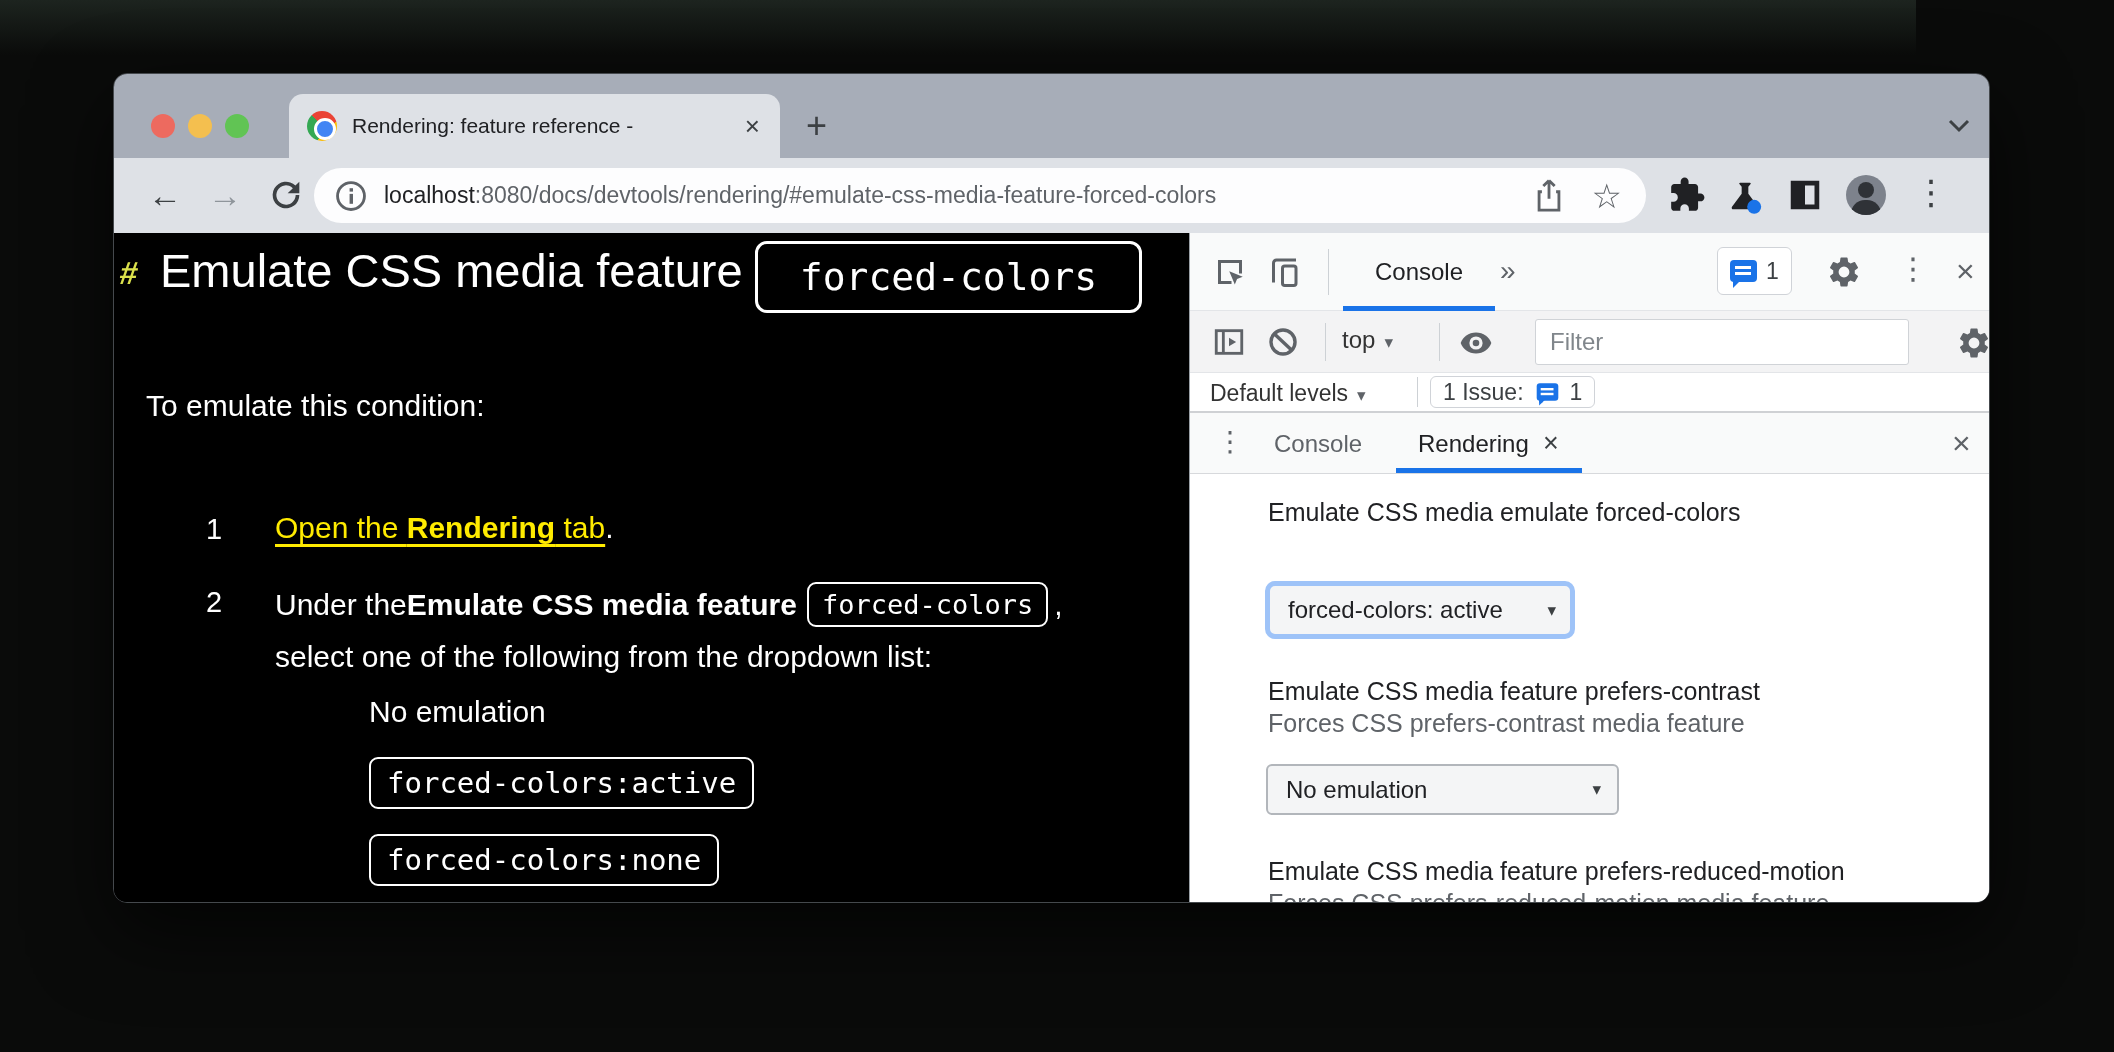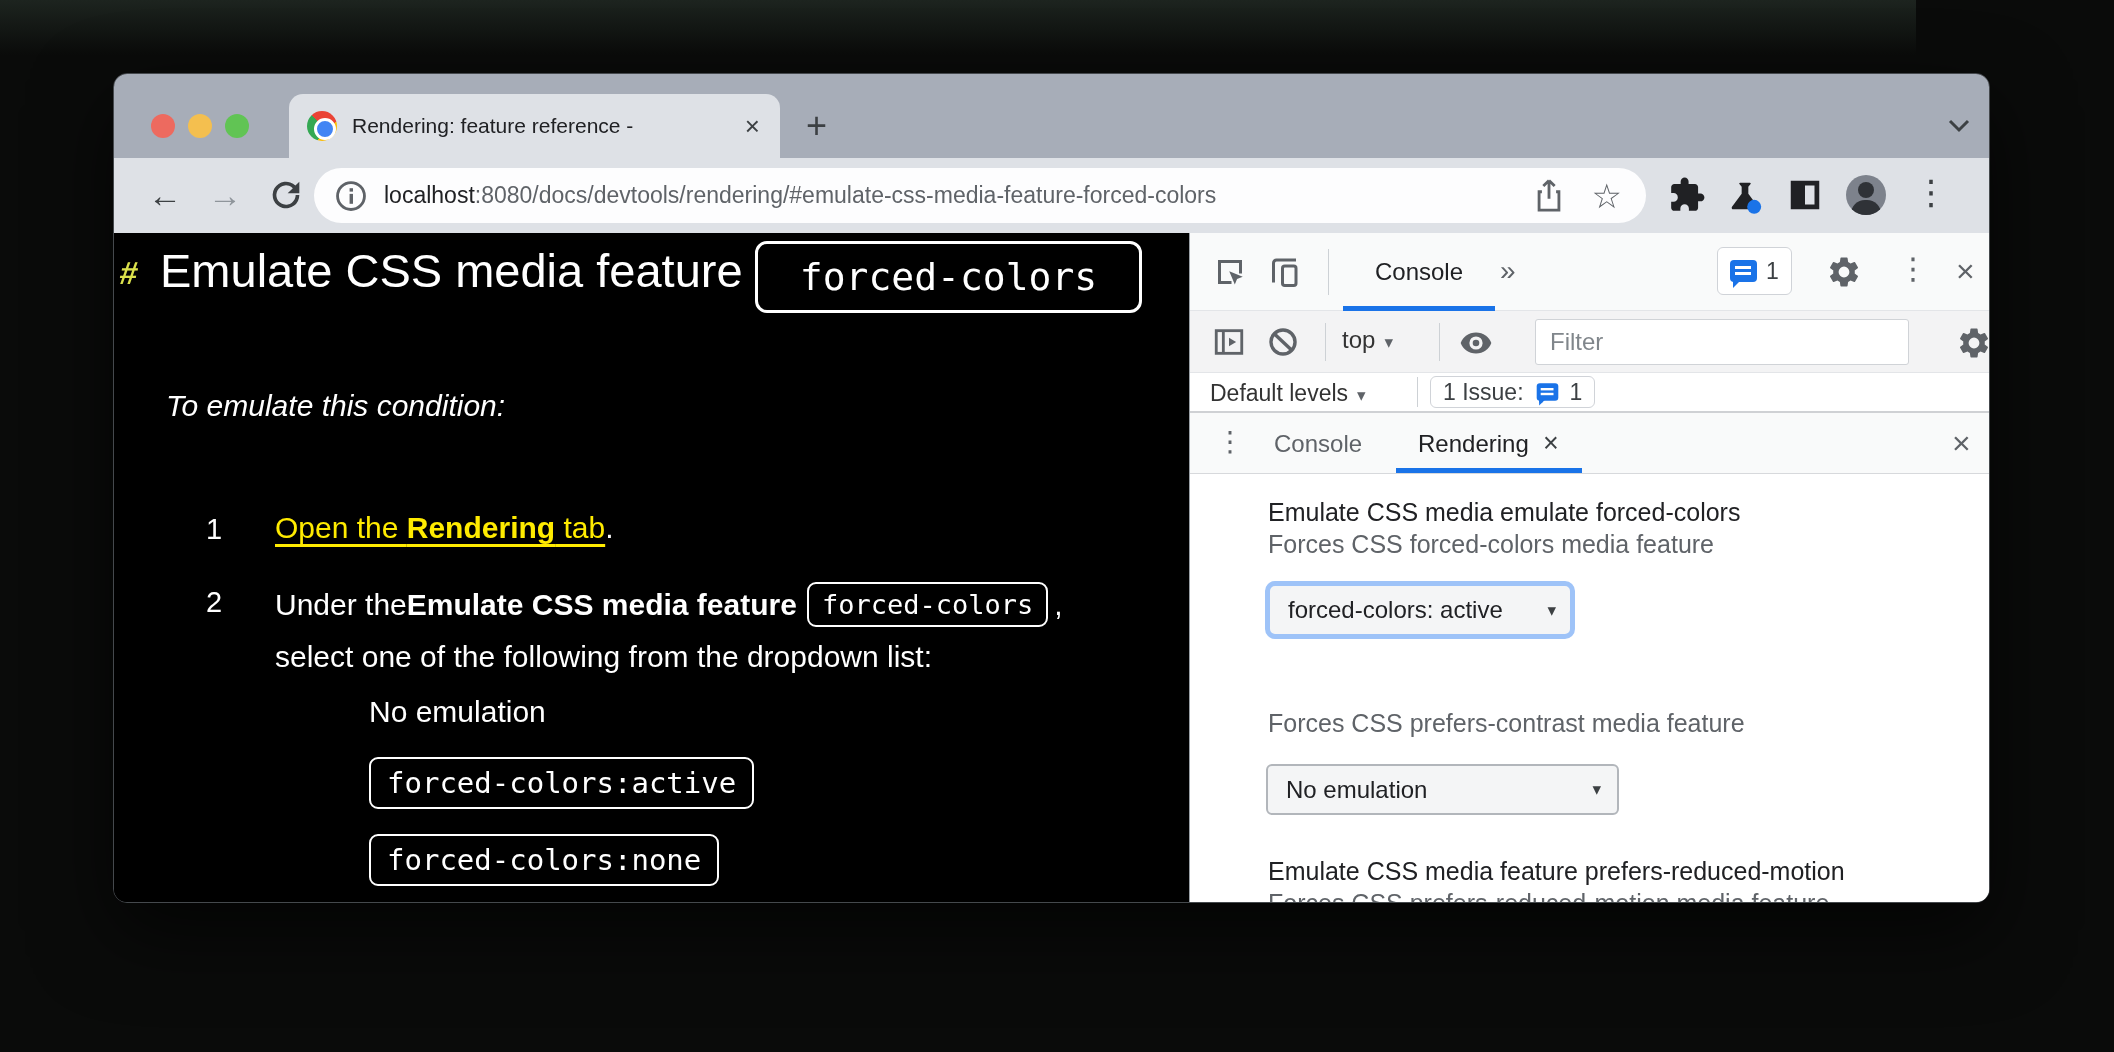--- a/index.html
+++ b/index.html
@@ -53,21 +53,21 @@
   .main { flex:1; display:flex; min-height:0; }
   .page { position:relative; width:1075px; background:#000; color:#fff; flex:none; overflow:hidden; }
   .devtools { flex:1; background:#fff; border-left:1px solid #9aa0a6; display:flex; flex-direction:column; min-width:0; }
 
   
   .anchor-hash { position:absolute; left:6px; top:22px; font-size:32px; color:#dbe14c; font-weight:bold; transform:skewX(-8deg); }
   .h1 { position:absolute; left:46px; top:10px; font-size:47px; font-weight:400; color:#fff; white-space:nowrap; }
   .h1-code { position:absolute; left:641px; top:8px; width:387px; height:72px; border:3px solid #fff; border-radius:12px;
     display:flex; align-items:center; justify-content:center;
     font-family:"DejaVu Sans Mono", monospace; font-size:38px; }
-  .intro { position:absolute; left:52px; top:156px; font-size:30px;font-style:italic; }
+  .intro { position:absolute; left:32px; top:156px; font-size:30px; }
   .li-num { position:absolute; font-size:29px; color:#fff; }
   .step1 { position:absolute; left:161px; top:278px; font-size:30px; white-space:nowrap; }
   .ylink { color:#ffeb00; text-decoration:underline; text-decoration-thickness:3px; text-underline-offset:6px; }
   .step2l1 { position:absolute; left:161px; top:349px; font-size:30px; white-space:nowrap; display:flex; align-items:center; }
   .inline-code { display:inline-flex; align-items:center; border:2.5px solid #fff; border-radius:9px;
     padding:5px 13px; margin:0 6px 0 10px; font-family:"DejaVu Sans Mono", monospace; font-size:27px; }
   .step2l2 { position:absolute; left:161px; top:407px; font-size:30px; white-space:nowrap; }
   .opt-plain { position:absolute; left:255px; top:462px; font-size:30px; }
   .opt-code { position:absolute; left:255px; border:2.5px solid #fff; border-radius:9px; padding:7px 16px;
     font-family:"DejaVu Sans Mono", monospace; font-size:29px; white-space:nowrap; }
@@ -295,26 +295,26 @@
         <span class="ico" style="left:26px;top:12px;font-size:28px;">⋮</span>
         <span class="dtab console">Console</span>
         <span class="dtab rendering">Rendering</span>
         <span class="dtab-close">×</span>
         <span class="d-underline"></span>
         <span class="ico close-x" style="left:762px;top:14px;">×</span>
       </div>
 
       <div class="dt-content">
         <span class="blk-title" style="top:24px;">Emulate CSS media emulate forced-colors</span>
-        <span class="blk-sub" style="top:56px;">Forces CSS forced-colors media feature</span>
         <div class="dd dd1">
           <span>forced-colors: active</span>
           <span class="caret">▾</span>
         </div>
 
+        <span class="blk-title" style="top:203px;">Emulate CSS media feature prefers-contrast</span>
         <span class="blk-sub" style="top:235px;">Forces CSS prefers-contrast media feature</span>
         <div class="dd dd2">
           <span>No emulation</span>
           <span class="caret">▾</span>
         </div>
 
         <span class="blk-title" style="top:383px;">Emulate CSS media feature prefers-reduced-motion</span>
         <span class="blk-sub" style="top:415px;">Forces CSS prefers-reduced-motion media feature</span>
       </div>
 

